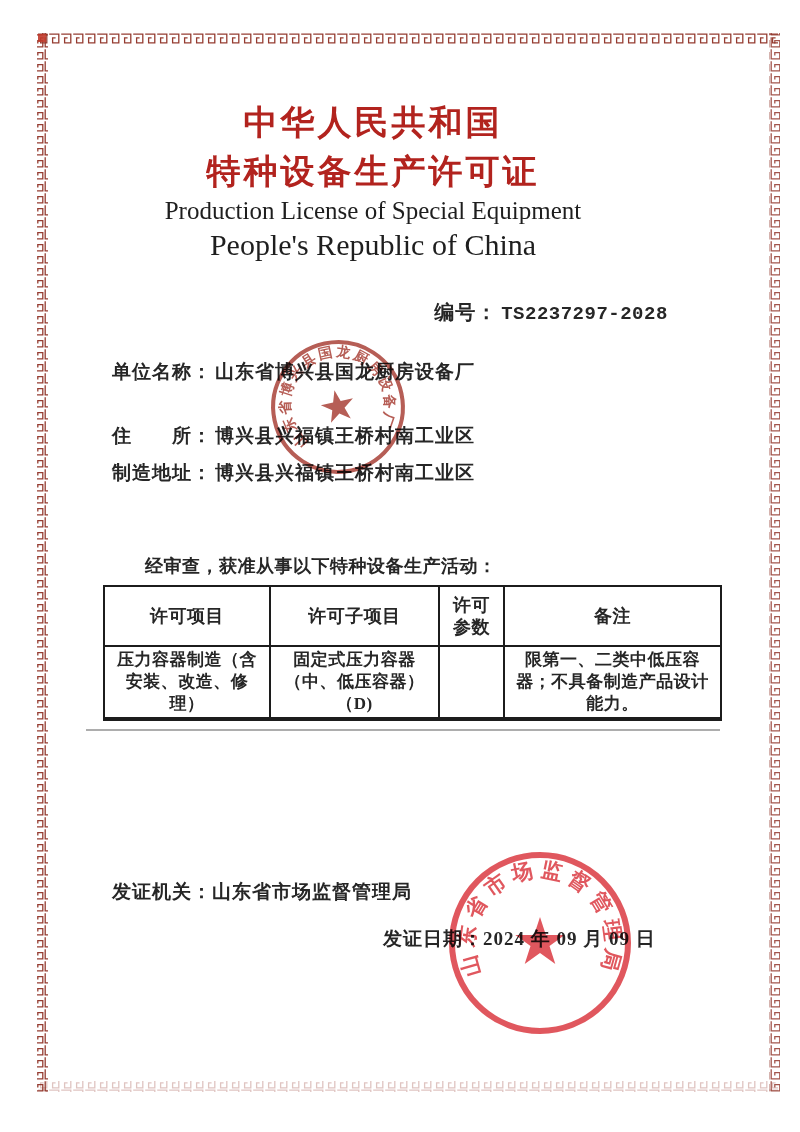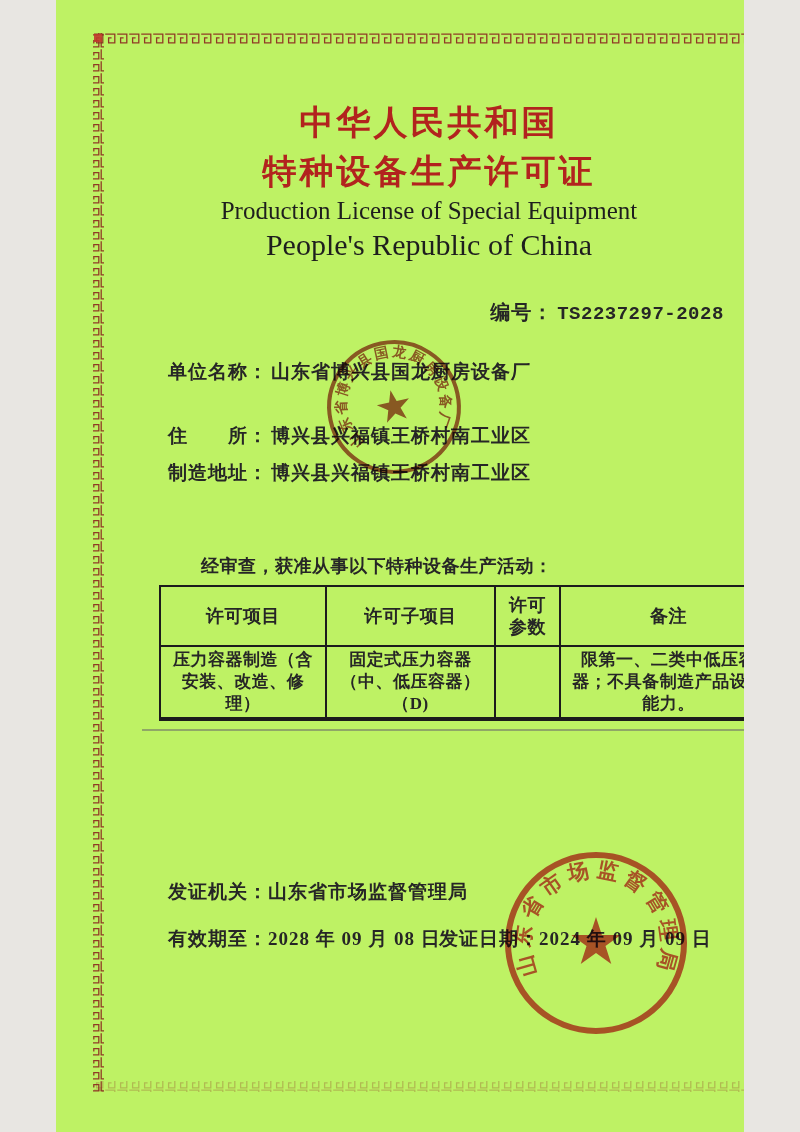--- a/index.html
+++ b/index.html
@@ -1,18 +1,18 @@
 <!DOCTYPE html>
 <html><head>
 <meta charset="utf-8">
 <style>
   html,body{margin:0;padding:0;background:#e8e6e2;}
   .page{
-    position:relative;width:688px;height:1132px;margin:0 auto;
-    background:#bef264;overflow:hidden;
+    position:relative;width:800px;height:1132px;margin:0 auto;
+    background:#ffffff;overflow:hidden;
     font-family:"Liberation Serif","DejaVu Serif",serif;color:#262626;
   }
   .border-layer{position:absolute;left:0;top:0;pointer-events:none;}
   .title-cn{
     position:absolute;left:40px;width:666px;text-align:center;
     color:#b2231e;font-weight:700;font-size:34px;letter-spacing:3px;
   }
   .t1{top:100px;}
   .t2{top:149px;}
   .title-en{position:absolute;left:40px;width:666px;text-align:center;color:#1e1e1e;}
@@ -123,23 +123,20 @@
 器；不具备制造产品设计
 能力。</td>
     </tr>
   </tbody>
     </table>
   <div class="rule-thin"></div>
 
   <div class="footer-line f1">
     <span class="lbl">发证机关：</span><span class="val">山东省市场监督管理局</span>
   </div>
-  <div class="footer-line f2">
-    <span class="lbl">有效期至：</span><span class="val">2028 年 09 月 08 日</span>
-  </div>
   <div class="footer-line f3">
     <span class="lbl">发证日期：</span><span class="val">2024 年 09 月 09 日</span>
   </div>
 
   <svg class="seal seal-company" width="152" height="158" viewBox="0 0 150 156">
     <defs>
       <path id="arcC" d="M 39 105.2 A 47 47 0 1 1 111 105.2" fill="none"></path>
     </defs>
     <circle cx="75" cy="78" r="64" fill="none" stroke="currentColor" stroke-width="4"></circle>
     <polygon fill="currentColor" points="75,61 78.8,72.7 91.2,72.7 81.2,80 85,91.8 75,84.5 65,91.8 68.8,80 58.8,72.7 71.2,72.7"></polygon>

